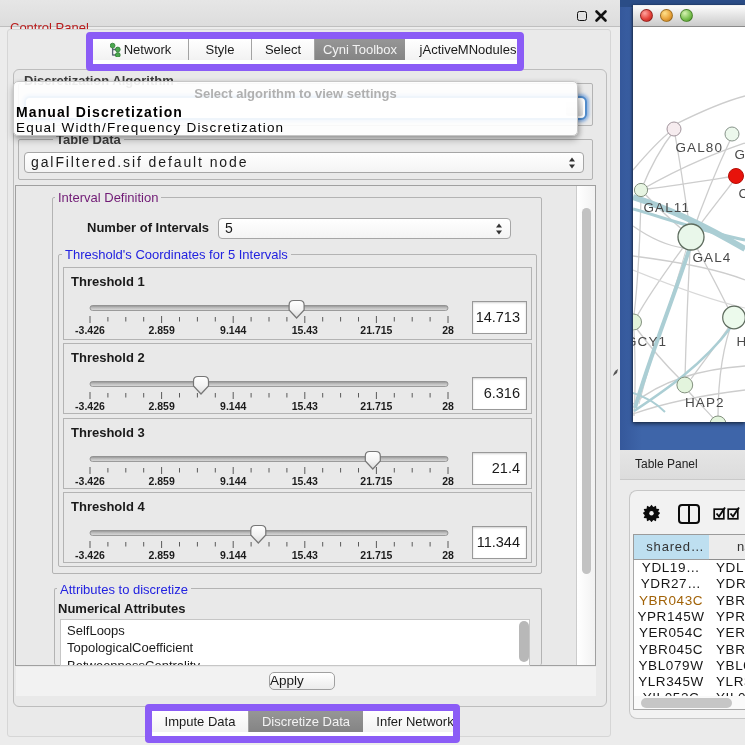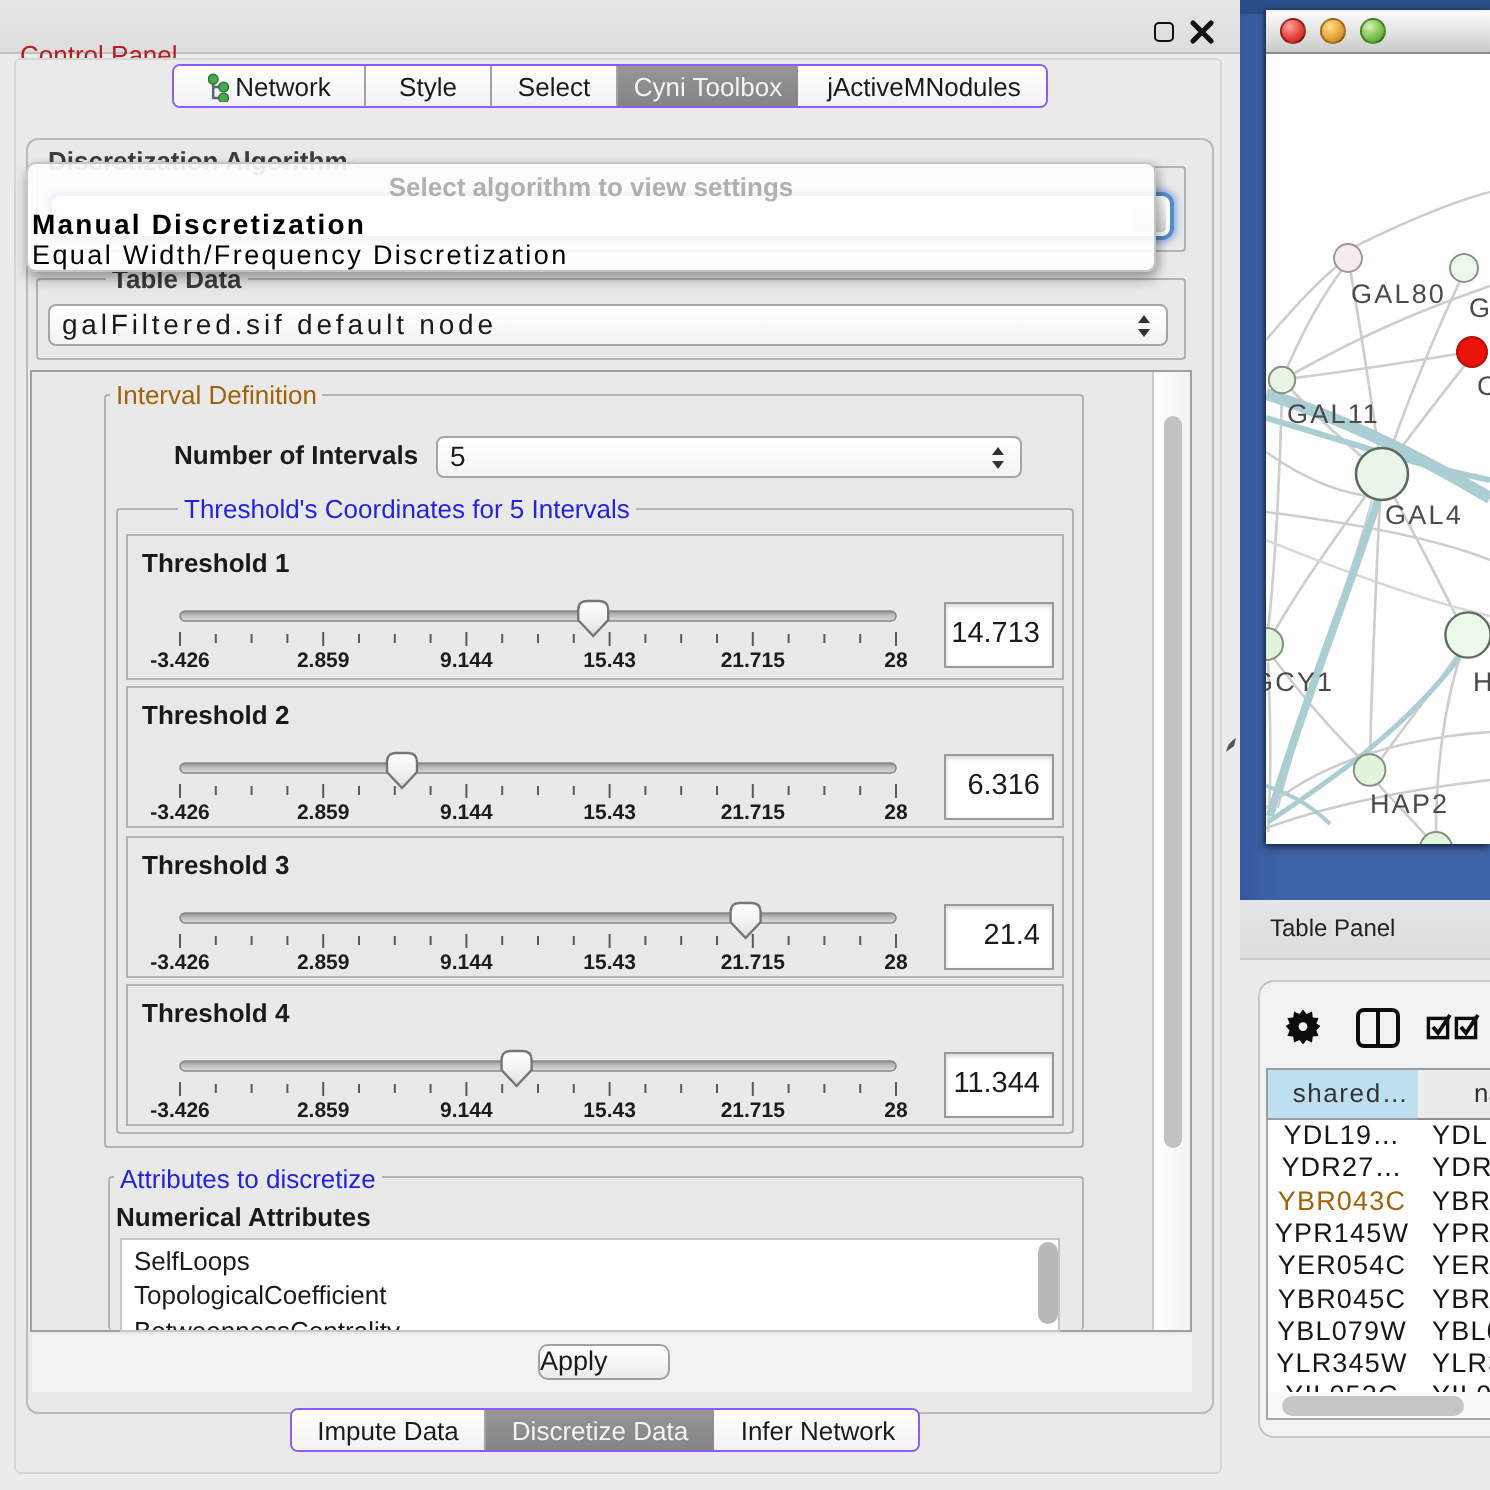--- a/index.html
+++ b/index.html
@@ -5,21 +5,21 @@
 * { margin:0; padding:0; box-sizing:border-box; }
 html,body { width:745px; height:745px; overflow:hidden; }
 body { position:relative; background:#ebebeb; font-family:"Liberation Sans",sans-serif; color:#1a1a1a; }
 .abs { position:absolute; }
 .grp { position:absolute; border:1px solid #b3b3b3; border-radius:2px; }
 .gl { position:absolute; font-size:13px; background:#e9e9e9; padding:0 3px; white-space:nowrap; }
 .combo { position:absolute; background:linear-gradient(#ffffff,#f4f4f4); border:1px solid #a6a6a6; border-radius:4px; font-size:14px; letter-spacing:1.9px; line-height:19px; padding-left:6px; white-space:nowrap; overflow:hidden; }
 .updn { position:absolute; right:7px; top:4px; }
 .seg { display:inline-block; height:21px; line-height:21px; text-align:center; font-size:13px; background:linear-gradient(#ffffff,#f2f2f2); border-right:1px solid #a3a3a3; vertical-align:top; }
 .seg.sel { background:linear-gradient(#969696,#848484); color:#f3f3f3; border-right:none; }
-.tbar { position:absolute; height:22px; border:1px solid #8b5cf6; border-radius:4px; background:#fff; overflow:hidden; white-space:nowrap; }
+.tbar { position:absolute; height:39px; border:7px solid #8b5cf6; border-radius:4px; background:#fff; overflow:hidden; white-space:nowrap; }
 .thp { position:absolute; left:63px; width:469px; border:1px solid #b3b3b3; background:#e9e9e9; }
 .thp b { position:absolute; left:7px; top:6px; font-size:13px; }
 .vf { position:absolute; left:408px; top:33px; width:55px; height:33px; background:#fff; border:1px solid #999; box-shadow:inset 0 1px 2px rgba(0,0,0,0.18); font-size:14.5px; line-height:31px; text-align:right; padding-right:6px; }
 </style>
 </head>
 <body>
 
 <div class="abs" style="left:0;top:0;width:620px;height:745px;background:#ececec;"></div>
 <div class="abs" style="left:0;top:0;width:620px;height:27px;background:linear-gradient(#e6e6e6,#dddddd);border-bottom:1px solid #bfbfbf;"></div>
 <div class="abs" style="left:10px;top:20px;font-size:13px;color:#b91c1c;">Control Panel</div>
@@ -57,30 +57,30 @@
 <div class="abs" style="left:13px;top:81px;width:565px;height:55px;background:rgba(255,255,255,0.91);border:1px solid #c6c6c6;border-radius:5px;box-shadow:0 4px 7px rgba(0,0,0,0.28),2px 1px 4px rgba(0,0,0,0.15);z-index:10;"></div>
 <div class="abs" style="left:13px;top:86px;width:565px;text-align:center;font-size:13px;font-weight:bold;color:#b0b0b0;z-index:11;">Select algorithm to view settings</div>
 <div class="abs" style="left:16px;top:104px;font-size:14px;font-weight:bold;letter-spacing:1.1px;color:#000;z-index:11;">Manual Discretization</div>
 <div class="abs" style="left:16px;top:120px;font-size:13.5px;letter-spacing:1.2px;color:#000;z-index:11;">Equal Width/Frequency Discretization</div>
 
 <div class="abs" style="left:15px;top:185px;width:581px;height:481px;border:1px solid #a0a0a0;background:#e9e9e9;"></div>
 <div class="abs" style="left:576px;top:186px;width:19px;height:479px;background:linear-gradient(90deg,#ffffff,#f2f2f2);border-left:1px solid #ccc;"></div>
 <div class="abs" style="left:582px;top:208px;width:9px;height:366px;background:#c2c2c2;border-radius:5px;"></div>
 
 <div class="grp" style="left:52px;top:197px;width:490px;height:377px;"></div>
-<div class="gl" style="left:55px;top:190px;color:#a16207;">Interval Definition</div>
+<div class="gl" style="left:55px;top:190px;color:#701a75;">Interval Definition</div>
 <div class="abs" style="left:87px;top:220px;font-size:13px;font-weight:bold;">Number of Intervals</div>
 <div class="combo" style="left:218px;top:218px;width:293px;height:21px;">5
 <svg class="updn" width="8" height="12" viewBox="0 0 8 12">
       <path d="M4,0.5 L7,4.5 L1,4.5 z" fill="#333"></path>
       <path d="M4,11.5 L1,7.5 L7,7.5 z" fill="#333"></path>
     </svg></div>
 
 <div class="grp" style="left:58px;top:254px;width:479px;height:313px;"></div>
-<div class="gl" style="left:62px;top:247px;color:#2222e0;margin-left:27px;">Threshold's Coordinates for 5 Intervals</div>
+<div class="gl" style="left:62px;top:247px;color:#2222e0;">Threshold's Coordinates for 5 Intervals</div>
 
 <div class="thp" style="top:267px;height:73px;">
     <svg width="467" height="71" viewBox="0 0 467 71" style="position:absolute;left:0;top:0;">
       <defs>
 <linearGradient id="trk" x1="0" y1="0" x2="0" y2="1">
           <stop offset="0" stop-color="#8f8f8f"></stop>
           <stop offset="0.45" stop-color="#bdbdbd"></stop>
           <stop offset="1" stop-color="#dcdcdc"></stop>
         </linearGradient>
 <linearGradient id="thg" x1="0" y1="0" x2="0" y2="1">

